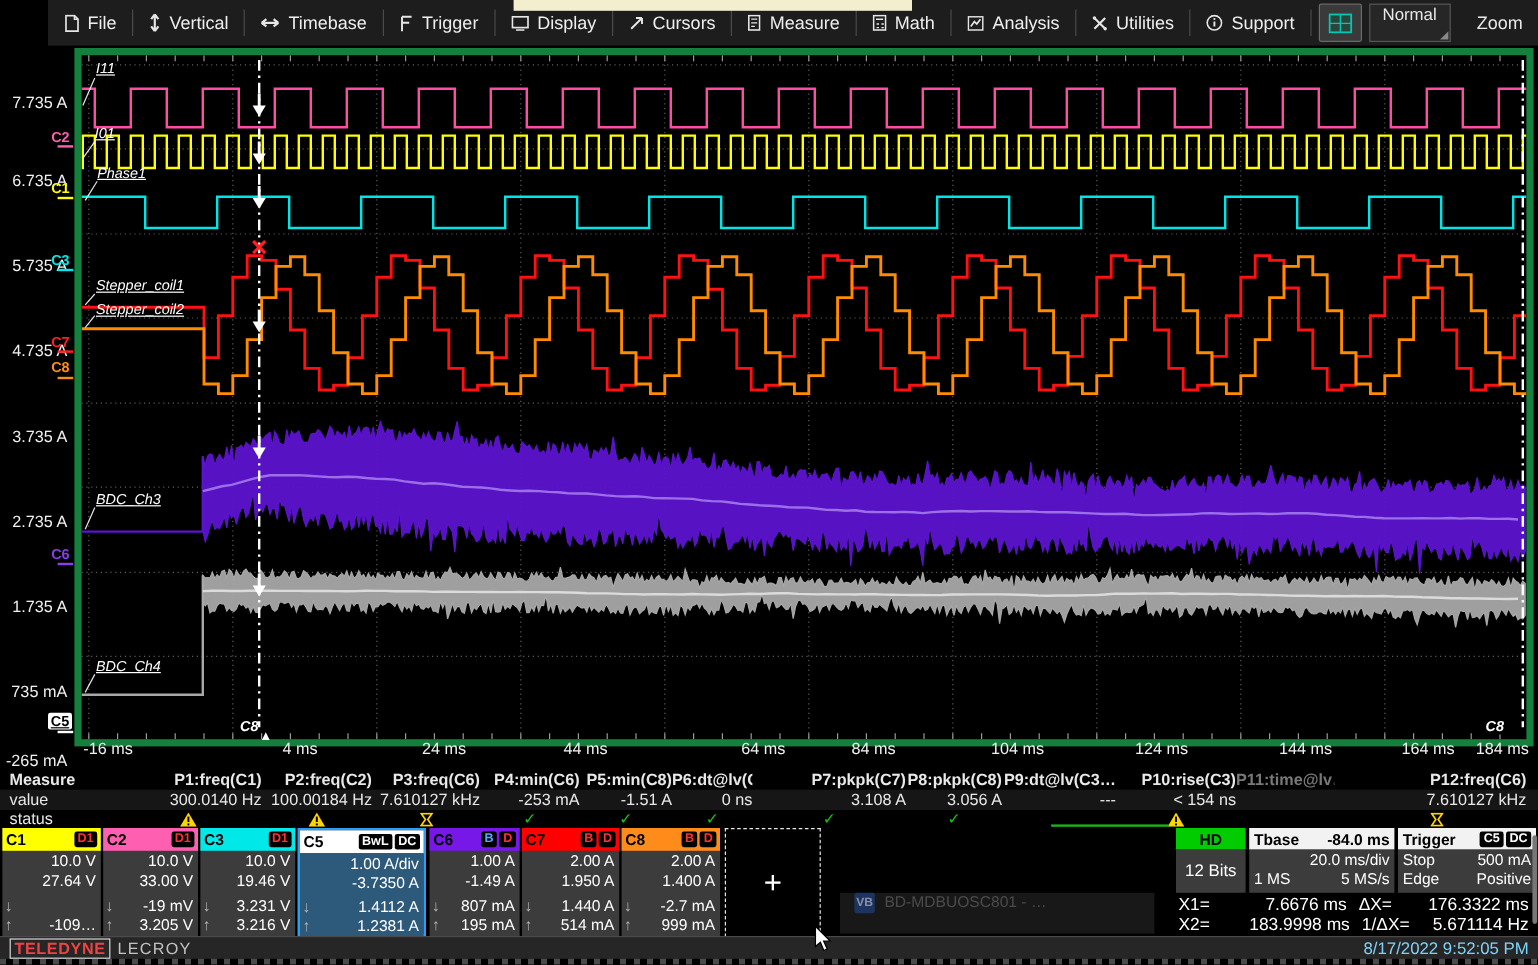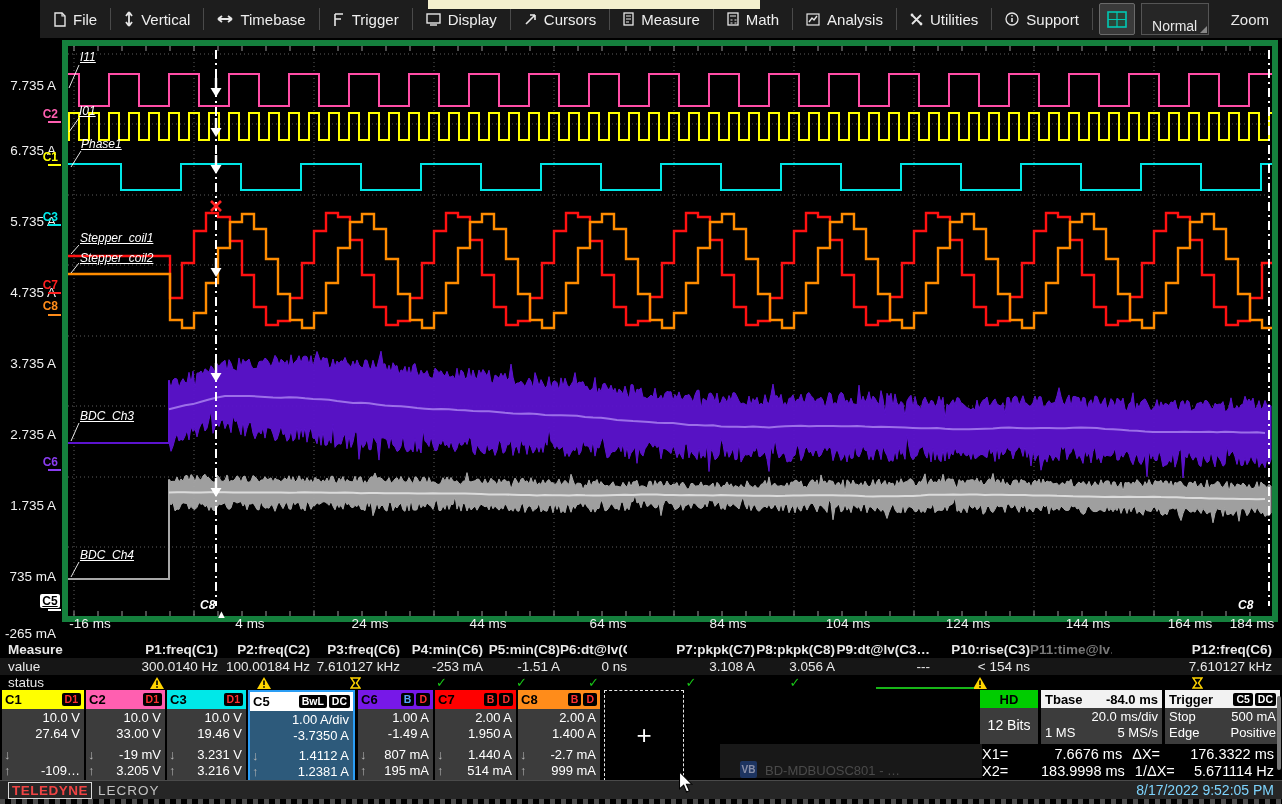--- a/index.html
+++ b/index.html
@@ -9,21 +9,21 @@
   .topstrip{position:absolute;left:428px;top:0;width:332px;height:9px;background:#f3efce;z-index:5;}
   .menubar{position:absolute;left:0;top:0;width:1282px;height:38px;background:#1d1d1d;
            display:flex;align-items:center;border-bottom:2px solid #000;z-index:4;margin-left:40px;}
   .mitem{display:flex;align-items:center;gap:7px;padding:0 13px;height:30px;font-size:15px;color:#eee;cursor:default;}
   .msep{width:1px;height:22px;background:#4a4a4a;}
   .mico svg{display:block;}
   .mspacer{flex:1;}
   .gridbtn{width:34px;height:30px;background:#3a3a3a;border:1px solid #6a6a6a;border-radius:2px;
            display:flex;align-items:center;justify-content:center;margin-right:6px;}
   .normalbtn{position:relative;width:66px;height:30px;background:#262626;border:1px solid #555;
-             display:flex;align-items:flex-end;justify-content:center;font-size:14px;}
+             display:flex;align-items:flex-start;justify-content:center;font-size:14px;}
   .normalbtn .corner{position:absolute;right:1px;bottom:1px;width:0;height:0;
              border-left:7px solid transparent;border-bottom:7px solid #888;}
   .zoomlbl{font-size:15px;margin:0 14px 0 22px;}
   .undobtn{width:38px;height:36px;background:#232323;border-left:1px solid #777;display:flex;flex-direction:column;
            align-items:center;justify-content:center;font-size:10px;color:#fff;}
   
   .gutter{position:absolute;left:0;top:38px;width:62px;height:576px;}
   .ylab{position:absolute;left:0;width:56px;text-align:right;font-size:13.5px;color:#f0f0f0;}
   .ctag{position:absolute;left:30px;width:28px;text-align:right;font-size:12px;font-weight:bold;}
   .ctick{position:absolute;height:2px;width:13px;left:48px;}
@@ -56,22 +56,22 @@
   .badge{background:#000;border-radius:2px;font-size:10.5px;font-weight:bold;padding:0px 3px;margin-left:2px;line-height:13px;}
   .chbox .bd{padding:1px 4px 0 2px;font-size:13px;color:#fff;}
   .vrow{text-align:right;height:16px;line-height:16px;white-space:nowrap;}
   .arow{display:flex;height:16px;line-height:16px;white-space:nowrap;}
   .arow .ar{color:#b5b5b5;width:12px;text-align:left;}
   .arow .av{flex:1;text-align:right;}
   .sel{border:2px solid #2a9df4;}
   .sel .bd{background:#2d5a7b;height:69px;}
   .plusbox{position:absolute;left:604px;top:0;width:78px;height:89px;border:1px dashed #e8e8e8;
            display:flex;align-items:center;justify-content:center;font-size:26px;color:#fff;background:#000;}
-  .ghost{position:absolute;left:720px;top:54px;width:262px;height:34px;background:#1f1f1f;opacity:.8;
-         display:flex;align-items:flex-end;gap:8px;padding-left:20px;box-sizing:border-box;}
+  .ghost{position:absolute;left:700px;top:54px;width:262px;height:34px;background:#1f1f1f;opacity:.8;
+         display:flex;align-items:flex-start;gap:8px;padding-left:12px;box-sizing:border-box;}
   .ghost .vbicon{width:17px;height:17px;background:#274a8f;color:#cfd8ff;font-size:10px;font-weight:bold;
          display:flex;align-items:center;justify-content:center;border-radius:2px;opacity:.8;}
   .ghost .gt{color:#5d5d5d;font-size:13px;}
   .infobox{position:absolute;top:0;box-sizing:border-box;}
   .infobox .ihd{height:18px;background:#f2f2f2;color:#000;font-size:13px;font-weight:bold;
                 display:flex;align-items:center;padding:0 4px;}
   .infobox .ibd{background:#3c3c3c;color:#fff;font-size:13px;padding:1px 4px;}
   .irow{display:flex;justify-content:space-between;height:16px;line-height:16px;white-space:nowrap;}
   .hdbox .ihd{background:#00cc00;justify-content:center;}
   .readout{position:absolute;left:982px;top:56px;width:292px;font-size:14.5px;color:#fff;}
@@ -423,21 +423,21 @@
     <div class="c8cur" style="left:132px;top:552px">C8</div>
     <div class="c8cur" style="left:1170px;top:552px">C8</div>
   </div>
 
   <div class="xaxis">
     <span class="trigmark">▲</span>
     <span class="xt" style="left:90px">-16 ms</span>
     <span class="xt" style="left:250px">4 ms</span>
     <span class="xt" style="left:370px">24 ms</span>
     <span class="xt" style="left:488px">44 ms</span>
-    <span class="xt" style="left:608px">64 ms</span>
+    <span class="xt" style="left:636px">64 ms</span>
     <span class="xt" style="left:728px">84 ms</span>
     <span class="xt" style="left:848px">104 ms</span>
     <span class="xt" style="left:968px">124 ms</span>
     <span class="xt" style="left:1088px">144 ms</span>
     <span class="xt" style="left:1190px">164 ms</span>
     <span class="xt" style="left:1252px">184 ms</span>
   </div>
 
   <div class="measure">
     <div class="mrow mhead">

